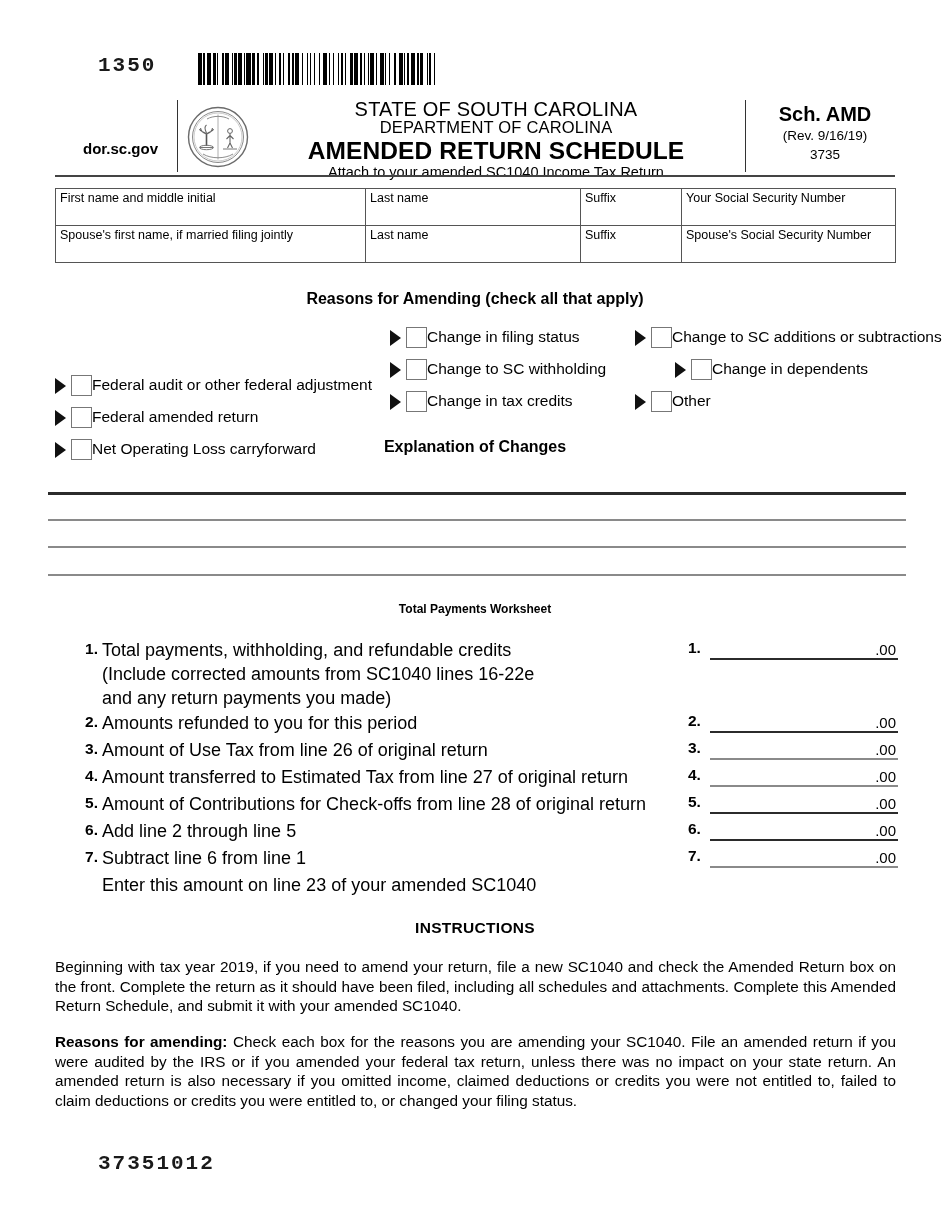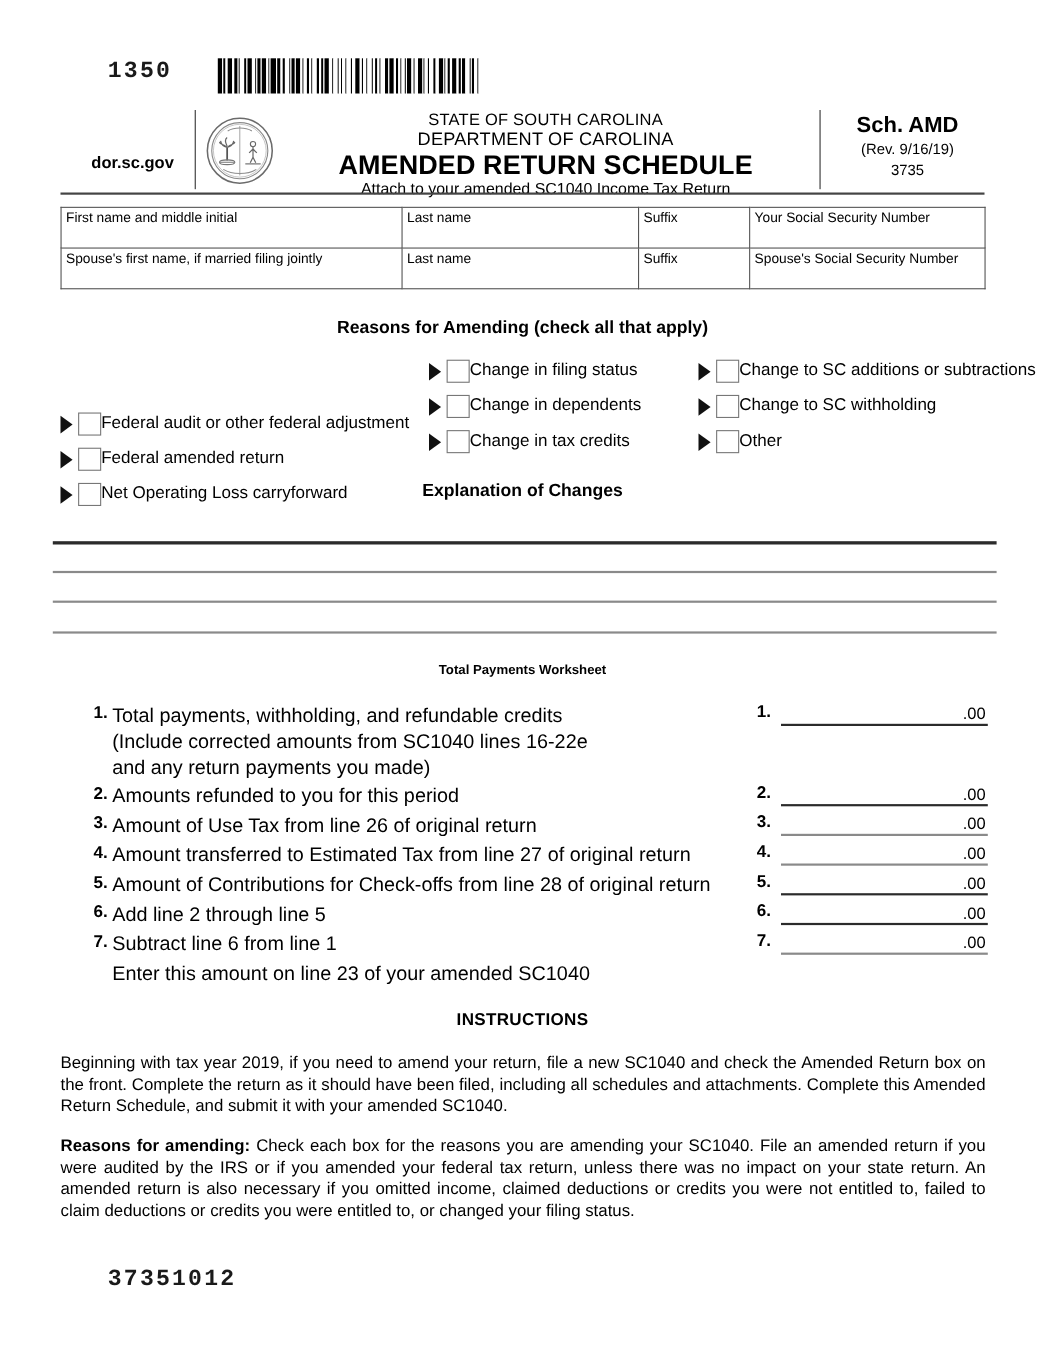--- a/index.html
+++ b/index.html
@@ -97,21 +97,21 @@
     height: 62px;
   }
   .hdr-center {
     position: absolute;
     left: 200px;
     top: 3px;
     width: 482px;
     text-align: center;
   }
   .hdr-state {
-    font-size: 15px;
+    font-size: 20px;
     letter-spacing: 0.2px;
     line-height: 17px;
   }
   .hdr-dept {
     font-size: 16.5px;
     letter-spacing: 0.2px;
     line-height: 19px;
   }
   .hdr-title {
     font-size: 24.5px;
@@ -507,29 +507,29 @@
         <span class="reason-label">Change to SC additions or subtractions</span>
       </div>
     </div>
 
     <div class="reason-row">
       <div class="reason-cell c1">
         <span class="tri"></span>
         <span class="cbox"></span>
         <span class="reason-label">Federal amended return</span>
       </div>
+      <div class="reason-cell c3">
+        <span class="tri"></span>
+        <span class="cbox"></span>
+        <span class="reason-label">Change to SC withholding</span>
+      </div>
       <div class="reason-cell c2">
         <span class="tri"></span>
         <span class="cbox"></span>
         <span class="reason-label">Change in dependents</span>
-      </div>
-      <div class="reason-cell c3">
-        <span class="tri"></span>
-        <span class="cbox"></span>
-        <span class="reason-label">Change to SC withholding</span>
       </div>
     </div>
 
     <div class="reason-row">
       <div class="reason-cell c1">
         <span class="tri"></span>
         <span class="cbox"></span>
         <span class="reason-label">Net Operating Loss carryforward</span>
       </div>
       <div class="reason-cell c2">

